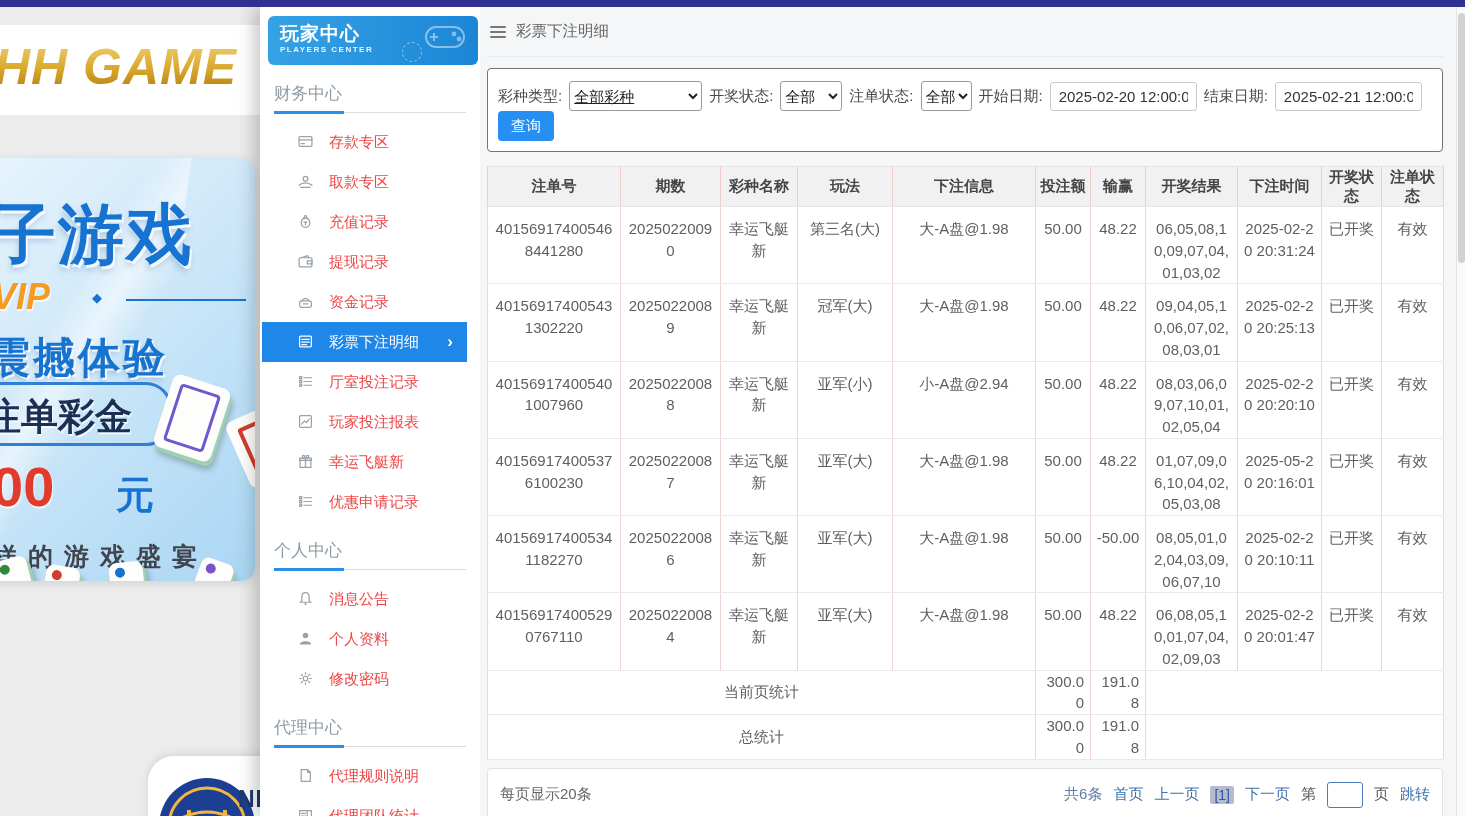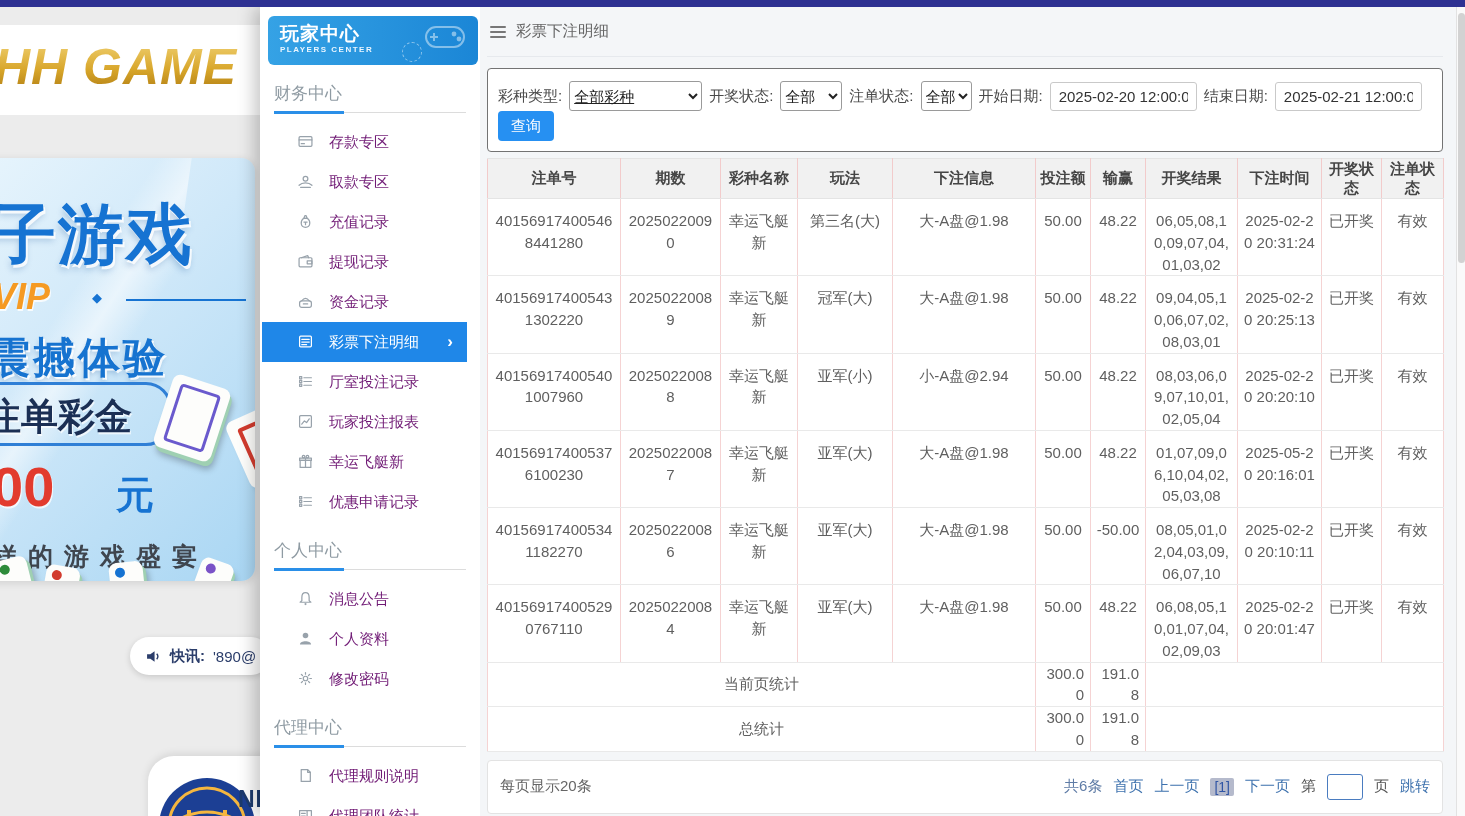--- a/index.html
+++ b/index.html
@@ -64,21 +64,21 @@
   .sidebar { width:220px; background:#fff; flex:none; overflow:hidden; }
   .sb-header { margin:9px 2px 0 8px; height:49px; border-radius:6px; position:relative; overflow:hidden;
     background:linear-gradient(90deg,#35a2e5,#1b86d6); padding:7px 0 0 12px; }
   .sb-title { color:#fff; font-size:19px; font-weight:700; letter-spacing:1px; line-height:22px; }
   .sb-subtitle { color:#eaf6ff; font-size:8px; font-weight:700; letter-spacing:1.5px; }
   .sb-gamepad { position:absolute; right:10px; top:5px; opacity:.45; }
   .sb-dashring { position:absolute; right:56px; top:26px; width:20px; height:20px; border:1.5px dashed rgba(255,255,255,.5); border-radius:50%; }
   .sb-sec-title { padding:17px 14px 0 14px; font-size:17px; color:#8f9ba3; }
   .sb-rule { margin:7px 14px 9px 14px; height:1px; background:#dcdcdc; position:relative; }
   .sb-rule i { position:absolute; left:0; top:-1px; width:70px; height:3px; background:#2a8fe8; display:block; }
-  .sb-item { height:40px; display:flex; align-items:center; gap:15px; padding-left:38px; color:#701a75; font-size:15px; cursor:pointer; position:relative; }
+  .sb-item { height:40px; display:flex; align-items:center; gap:15px; padding-left:38px; color:#ef4444; font-size:15px; cursor:pointer; position:relative; }
   .sb-item .mi { width:16px; height:16px; color:#98a2ab; display:inline-flex; }
   .sb-item.active { background:#1f87e8; color:#fff; margin:0 13px 0 2px; padding-left:36px; }
   .sb-item.active .mi { color:#fff; }
   .sb-item .chev { position:absolute; right:14px; font-size:17px; color:#fff; font-weight:700; }
   .mi svg { width:15px; height:15px; stroke:currentColor; fill:none; stroke-width:1.15; stroke-linecap:round; stroke-linejoin:round; }
 
   
   .main { flex:1; background:#f4f6f8; padding:0 4px 0 7px; overflow:hidden; }
   .main-inner { width:956px; }
   .main-header { height:50px; display:flex; align-items:center; gap:10px; padding-left:3px; border-bottom:1px solid #e6e9ed; }
@@ -90,21 +90,21 @@
   .filter-row { display:flex; align-items:center; gap:7px; flex-wrap:nowrap; }
   .f-label { font-size:15px; color:#4a4a4a; white-space:nowrap; }
   .f-select { height:30px; border:1px solid #9a9a9a; border-radius:3px; background:#fff; font-size:15px; color:#222;
     font-family:"Liberation Sans",sans-serif; }
   .sel-lottery { width:133px;text-decoration:underline; } .sel-draw { width:62px; } .sel-bet { width:51px; }
   .f-input { height:29px; width:147px; border:1px solid #c9c9c9; border-radius:3px; font-size:15px; color:#333; padding:0 8px;
     font-family:"Liberation Sans",sans-serif; }
   .search-btn { margin-top:0; width:56px; height:30px; background:#2690f2; color:#fff; border:none; border-radius:4px;
     font-size:15px; cursor:pointer; font-family:"Liberation Sans",sans-serif; }
 
-  .bet-table { margin-top:6px; width:956px; table-layout:fixed; border-collapse:collapse; background:#fff; border:1px solid #ddd; }
+  .bet-table { margin-top:14px; width:956px; table-layout:fixed; border-collapse:collapse; background:#fff; border:1px solid #ddd; }
   .bet-table th { height:40px; background:#f1f1f1; font-size:15px; font-weight:700; color:#454545;
     border:1px solid; border-color:#e4e4e4 #f2cbcb; padding:0 2px; }
   .bet-table td { font-size:15px; color:#5f5f5f; text-align:center; vertical-align:top; padding:11px 4px 0 4px;
     border:1px solid; border-color:#e9e9e9 #f5d3d3; word-break:break-all; line-height:1.45; }
   .bet-table tr.data-row { height:76px; }
   .bet-table tr.sum-row { height:38px; }
   .bet-table tr.sum-row td { vertical-align:middle; padding:0 6px; }
   .bet-table td.sum-label { text-align:center; }
   .bet-table td.sum-num { text-align:right; padding-right:9px; }
 
@@ -154,30 +154,20 @@
         <i></i>
       </div>
     <div class="tile tile-s ts3">
         <i></i>
       </div>
     <div class="tile tile-s ts4">
         <i></i>
       </div>
   </div>
 
-  <div class="ticker">
-    <span style="display:inline-flex">
-      <svg width="17" height="15" viewBox="0 0 14 14">
-          <path d="M1 5 L4 5 L8 2 L8 12 L4 9 L1 9 Z" fill="#2c3e6b"></path>
-          <path d="M10 4.5 Q12.2 7 10 9.5" stroke="#2c3e6b" stroke-width="1.3" fill="none"></path>
-        </svg>
-    </span>
-    <span class="t-label">快讯:</span>
-    <span class="t-text">'890@</span>
-  </div>
 
   <div class="team-card">
     <span class="team-logo">
       <svg width="100" height="100" viewBox="0 0 100 100">
         <circle cx="50" cy="50" r="48" fill="#1c3f94"></circle>
         <circle cx="50" cy="50" r="38" fill="none" stroke="#f5b63f" stroke-width="3"></circle>
         <path d="M18 58 L82 58" stroke="#f5b63f" stroke-width="5"></path>
         <path d="M32 58 L32 34 M68 58 L68 34" stroke="#f5b63f" stroke-width="4"></path>
         <path d="M14 48 Q50 24 86 48" stroke="#f5b63f" stroke-width="3" fill="none"></path>
         <path d="M32 40 L32 58 M41 46 L41 58 M50 44 L50 58 M59 46 L59 58" stroke="#f5b63f" stroke-width="2"></path>

